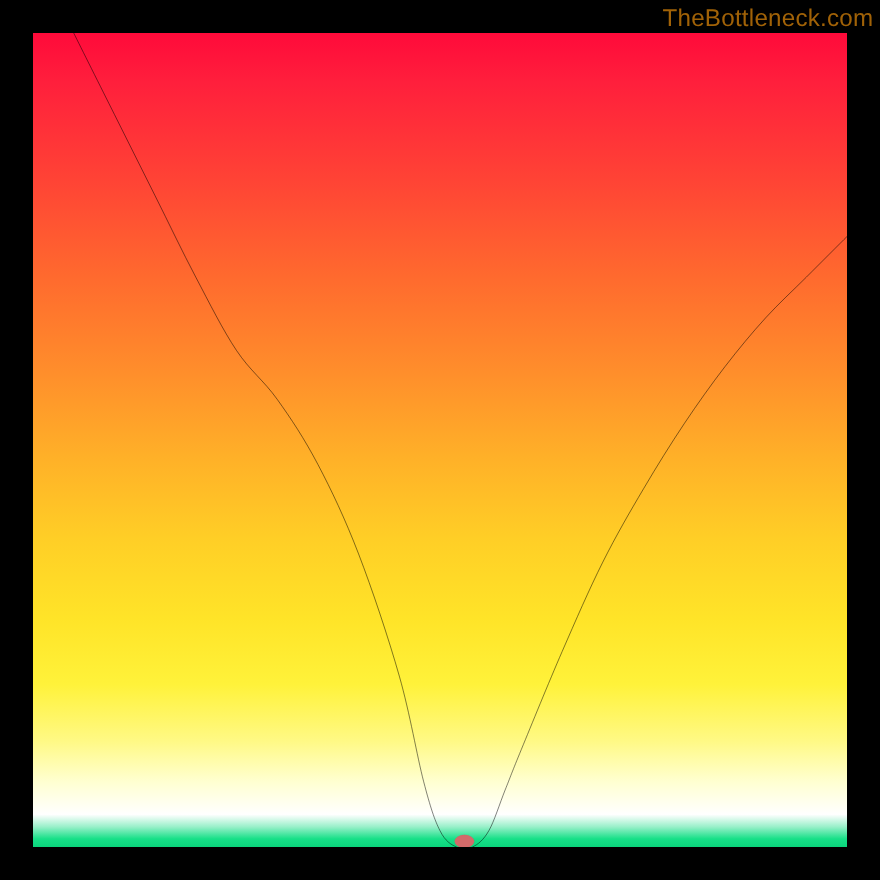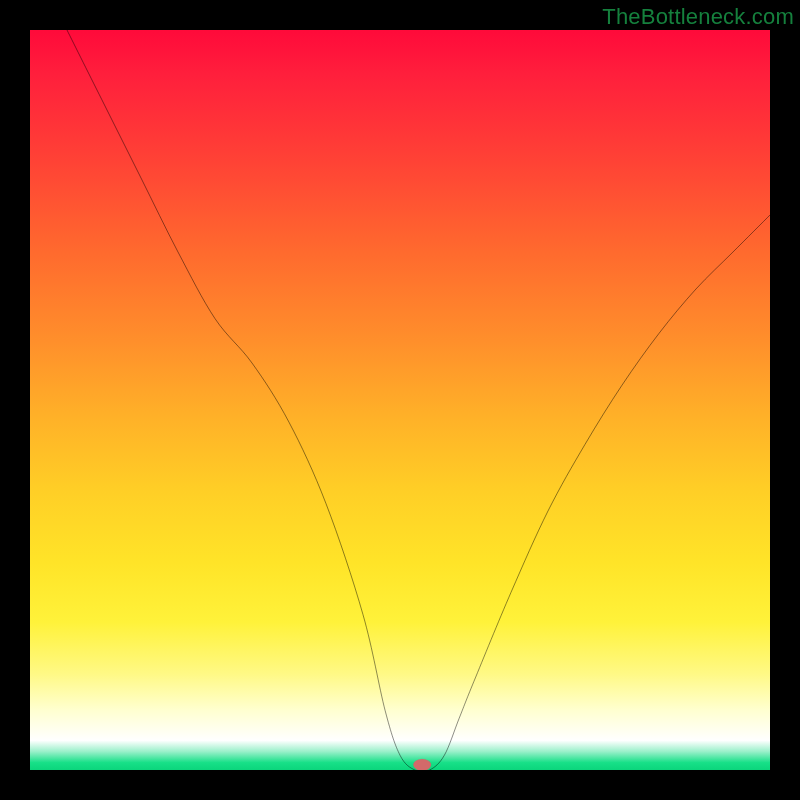--- a/index.html
+++ b/index.html
@@ -47,21 +47,21 @@
     position: absolute;
     left: 0;
     top: 0;
     width: 740px;
     height: 740px;
   }
   .watermark {
     position: absolute;
     top: 4px;
     right: 6px;
-    color: #15803d;
+    color: #a16207;
     font-size: 22px;
     font-weight: 500;
     letter-spacing: 0.2px;
     user-select: none;
   }
 </style>
 </head>
 <body>
 
 <div class="frame">

